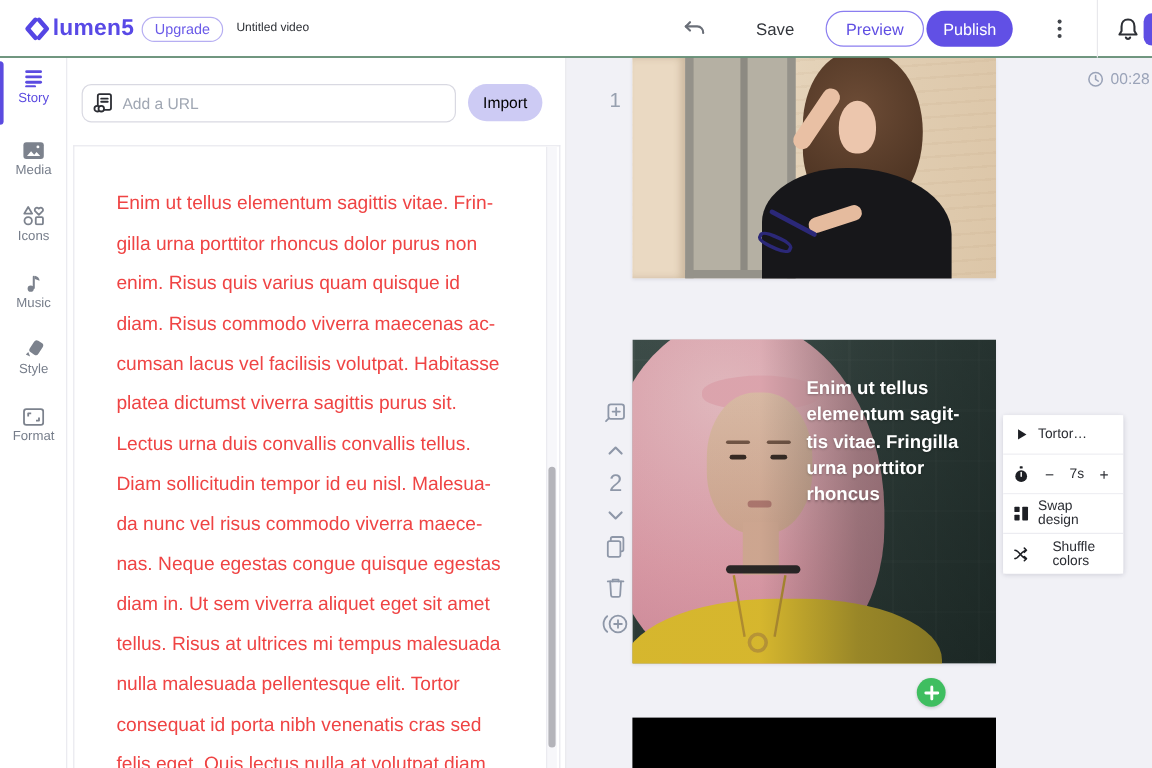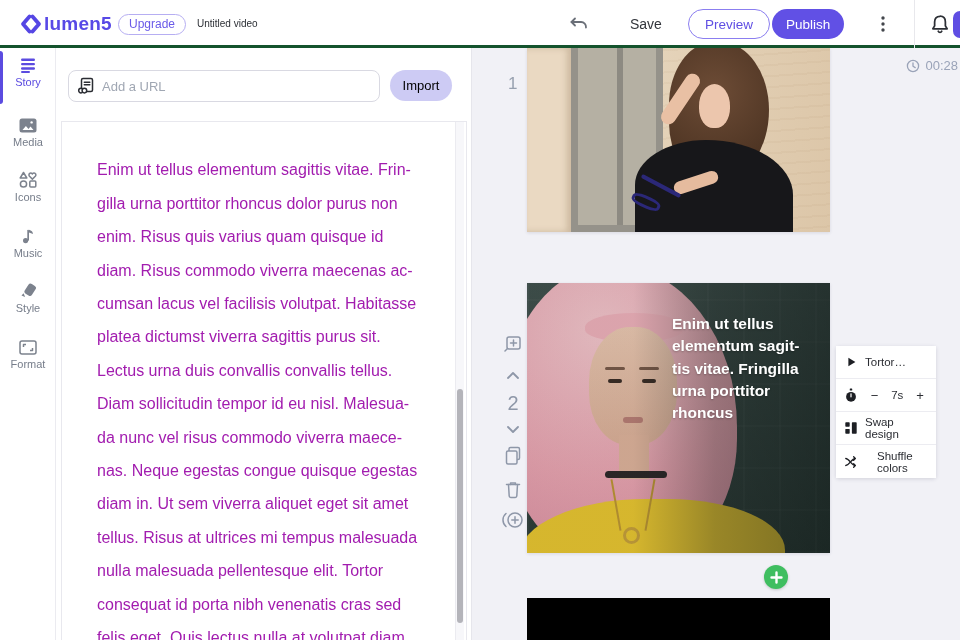--- a/index.html
+++ b/index.html
@@ -2,21 +2,21 @@
 <html><head>
 <meta charset="utf-8">
 <style>
   * { margin:0; padding:0; box-sizing:border-box; }
   html,body { width:960px; height:640px; overflow:hidden; }
   body { font-family:"Liberation Sans", sans-serif; background:#f1f1f6; position:relative; }
   #app { position:absolute; inset:0; width:960px; height:640px; overflow:hidden; }
 
   
   .header { position:absolute; left:0; top:0; width:960px; height:48px; background:#fff;
-            border-bottom:3px solid #14532d; z-index:20; }
+            border-bottom:1px solid #14532d; z-index:20; }
   .logo-mark { position:absolute; left:20px; top:13px; }
   .logo-text { position:absolute; left:44px; top:0; line-height:48px; font-size:19px;
                font-weight:700; color:#5849e6; letter-spacing:.2px; }
   .upgrade-badge { position:absolute; left:118px; top:14px; height:21px; line-height:19px;
                    padding:0 10px; border:1px solid #b6aef2; border-radius:12px;
                    color:#6a5ae8; font-size:12px; background:#fff; cursor:pointer; }
   .project-title { position:absolute; left:185px; top:0; line-height:48px; font-size:10px; color:#2c2f35;margin-left:12px; }
   .undo-btn { position:absolute; left:568px; top:15px; width:22px; height:18px; color:#6a6f78; cursor:pointer; }
   .save-btn { position:absolute; left:630px; top:0; line-height:48px; font-size:14px; color:#33363c; cursor:pointer; }
   .preview-btn { position:absolute; left:688px; top:9px; height:30px; padding:0 16px; border-radius:15px;
@@ -42,21 +42,21 @@
                  border-right:1px solid #e6e6ec; z-index:9; }
   .url-input { position:absolute; left:12px; top:22px; width:312px; height:32px; border:1px solid #d9d9e2;
                border-radius:8px; background:#fff; display:flex; align-items:center; padding:0 8px; gap:7px; }
   .url-input input { border:none; outline:none; flex:1; font-size:13px; font-family:inherit; color:#333; background:transparent; }
   .url-input input::placeholder { color:#a0a7b3; }
   .import-btn { position:absolute; left:334px; top:22px; width:62px; height:31px; border:none; border-radius:16px;
                 background:#cdcbf4; color:#000000; font-size:13px; font-family:inherit; cursor:default; }
   .text-card { position:absolute; left:5px; top:73px; width:406px; height:519px; background:#fff;
                border:1px solid #e8e8ee; border-bottom:none; overflow:hidden; }
   .text-lines { padding-left:35px; padding-right:6px; }
-  .tline { white-space:nowrap; font-size:16px; line-height:33.4px; color:#a21caf; }
+  .tline { white-space:nowrap; font-size:16px; line-height:33.4px; color:#ef4444; }
   .tline-clipped { margin-top:-29px; margin-bottom:27px; }
   .v-scrollbar { position:absolute; right:2px; top:0; bottom:0; width:9px; background:#f7f7fa; border-left:1px solid #ebebf0; }
   .v-thumb { position:absolute; left:1px; top:267px; width:6px; height:234px; background:#b4b4ba; border-radius:4px; cursor:pointer; }
 
   
   .workspace { position:absolute; left:472px; top:48px; width:488px; height:592px; }
   .timestamp { position:absolute; right:2px; top:10px; display:flex; align-items:center; gap:5px;
                color:#9aa3b8; font-size:13px; }
   .scene-num { position:absolute; color:#97a0af; font-size:17px; }
   .scene-card { position:absolute; left:55px; width:303px; overflow:hidden; box-shadow:0 1px 3px rgba(40,40,80,.12); cursor:pointer; }

